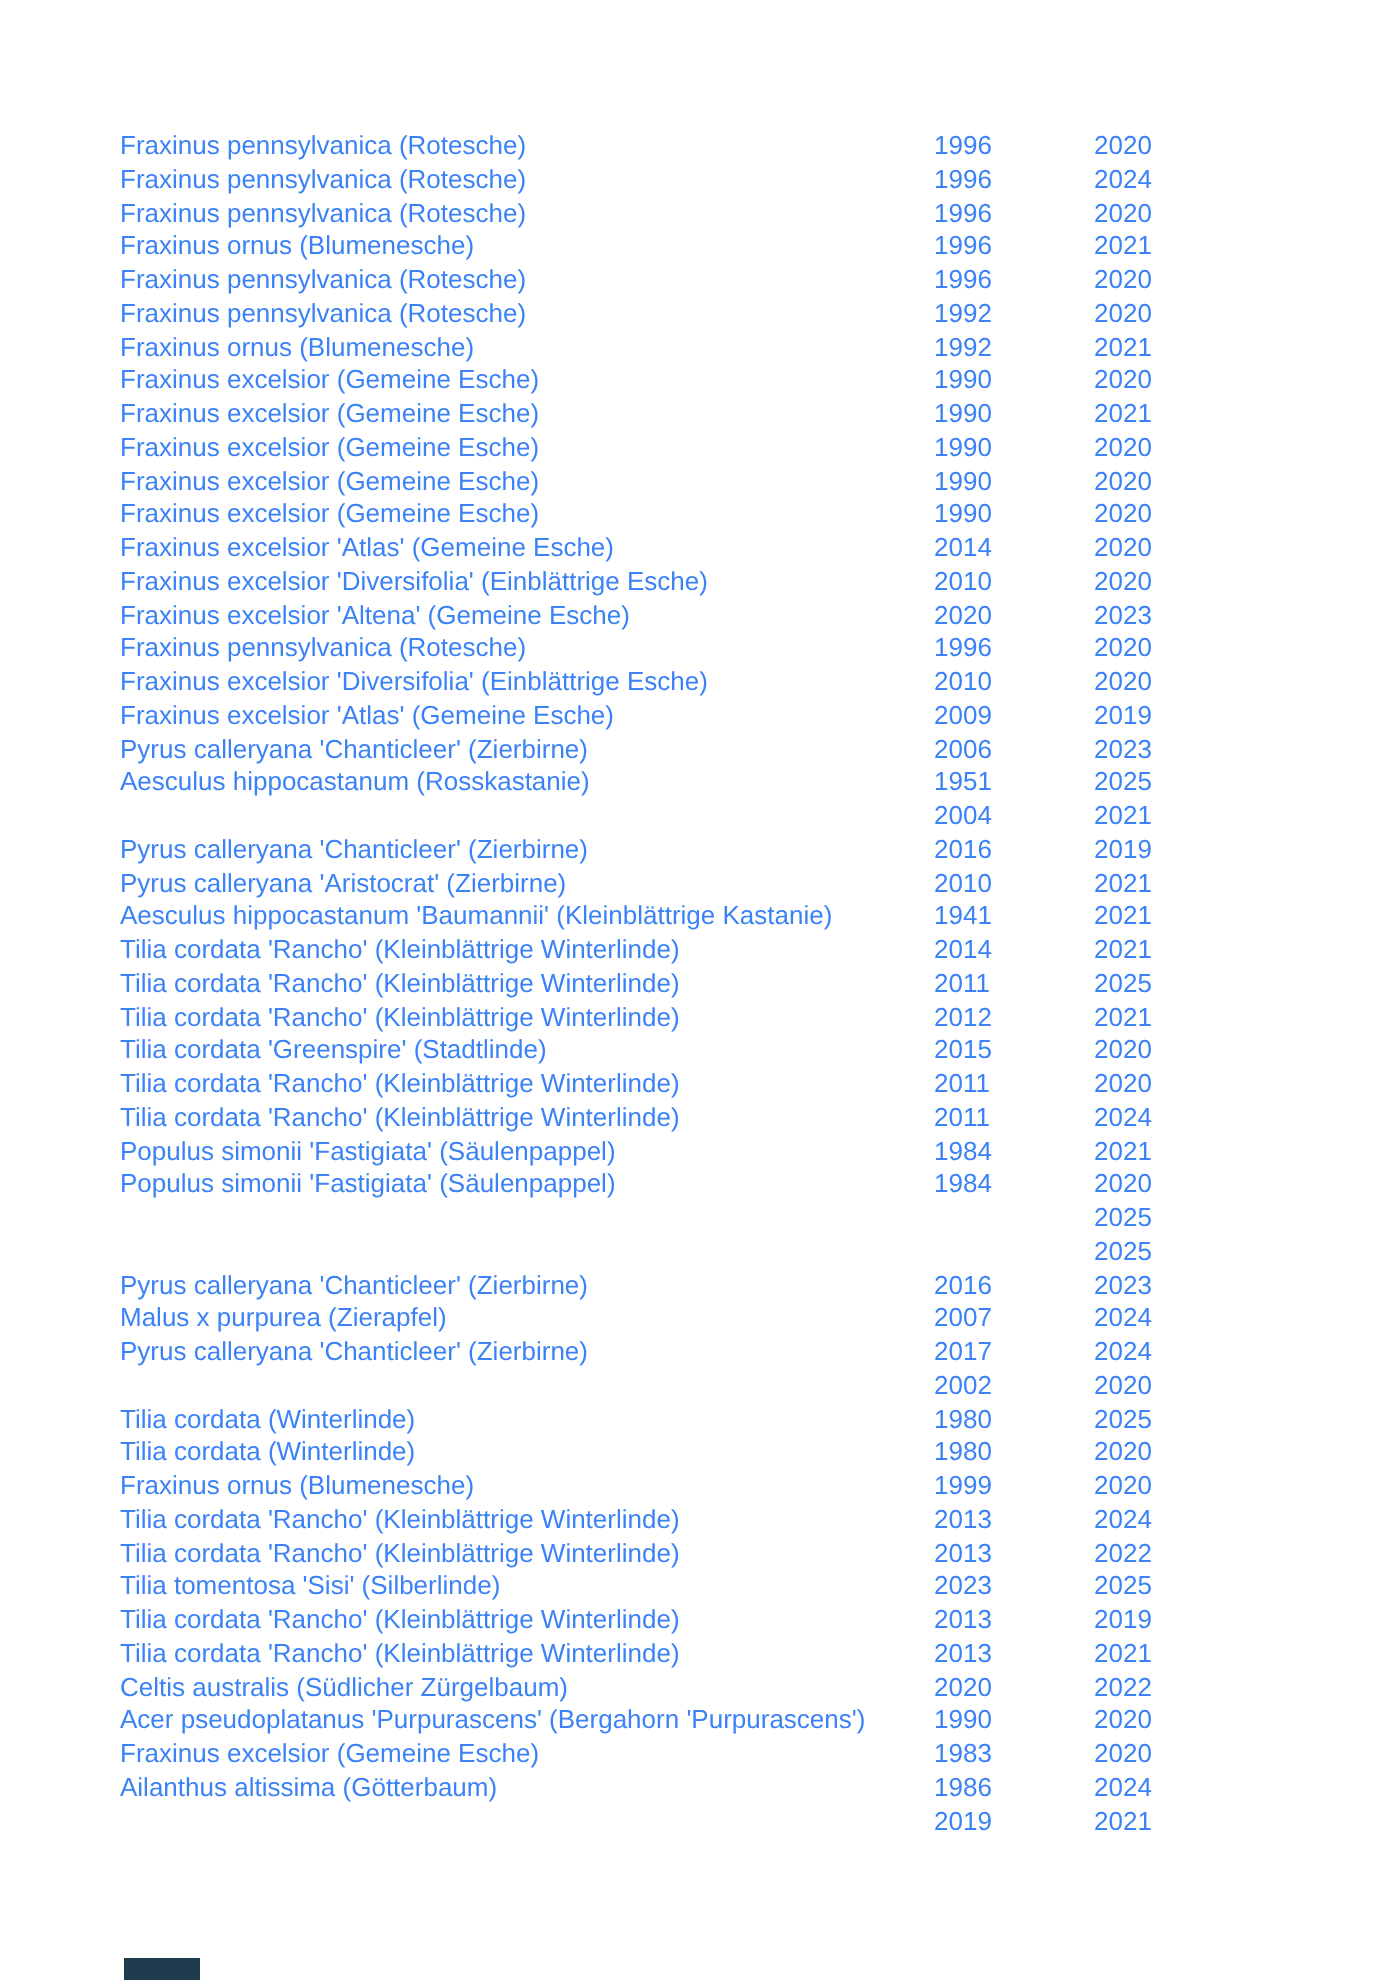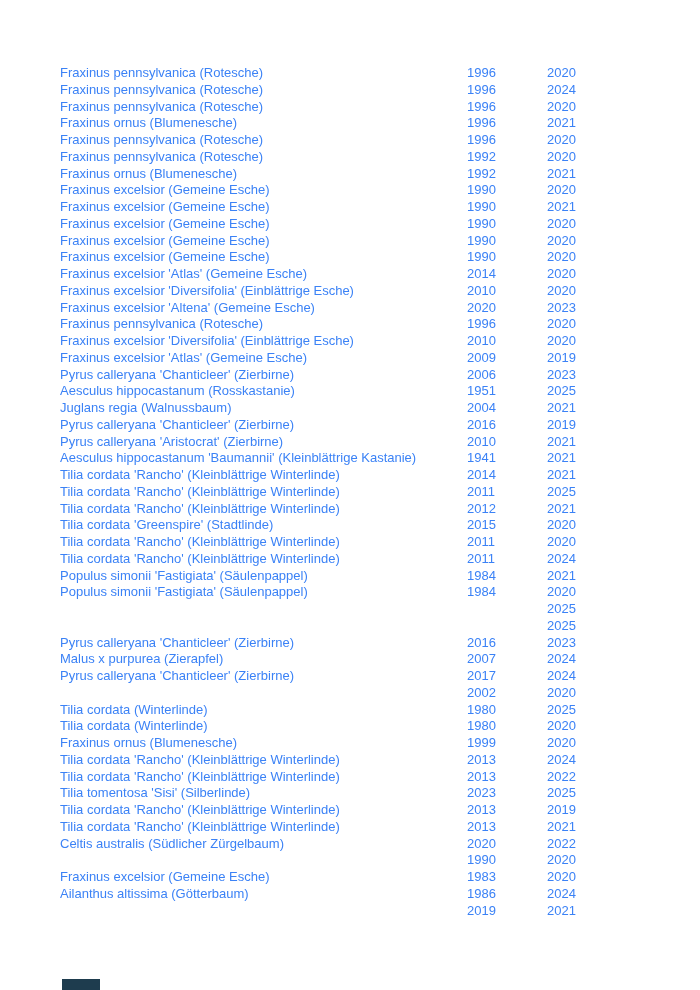--- a/index.html
+++ b/index.html
@@ -142,21 +142,20 @@
         <span class="cell name">Pyrus calleryana 'Chanticleer' (Zierbirne)</span>
         <span class="cell y1">2006</span>
         <span class="cell y2">2023</span>
       </div>
       <div class="row">
         <span class="cell name">Aesculus hippocastanum (Rosskastanie)</span>
         <span class="cell y1">1951</span>
         <span class="cell y2">2025</span>
       </div>
       <div class="row">
-        <span class="cell name">Juglans regia (Walnussbaum)</span>
         <span class="cell y1">2004</span>
         <span class="cell y2">2021</span>
       </div>
       <div class="row">
         <span class="cell name">Pyrus calleryana 'Chanticleer' (Zierbirne)</span>
         <span class="cell y1">2016</span>
         <span class="cell y2">2019</span>
       </div>
       <div class="row">
         <span class="cell name">Pyrus calleryana 'Aristocrat' (Zierbirne)</span>
@@ -276,20 +275,21 @@
         <span class="cell name">Tilia cordata 'Rancho' (Kleinblättrige Winterlinde)</span>
         <span class="cell y1">2013</span>
         <span class="cell y2">2021</span>
       </div>
       <div class="row">
         <span class="cell name">Celtis australis (Südlicher Zürgelbaum)</span>
         <span class="cell y1">2020</span>
         <span class="cell y2">2022</span>
       </div>
       <div class="row">
+        <span class="cell name">Acer pseudoplatanus 'Purpurascens' (Bergahorn 'Purpurascens')</span>
         <span class="cell y1">1990</span>
         <span class="cell y2">2020</span>
       </div>
       <div class="row">
         <span class="cell name">Fraxinus excelsior (Gemeine Esche)</span>
         <span class="cell y1">1983</span>
         <span class="cell y2">2020</span>
       </div>
       <div class="row">
         <span class="cell name">Ailanthus altissima (Götterbaum)</span>

